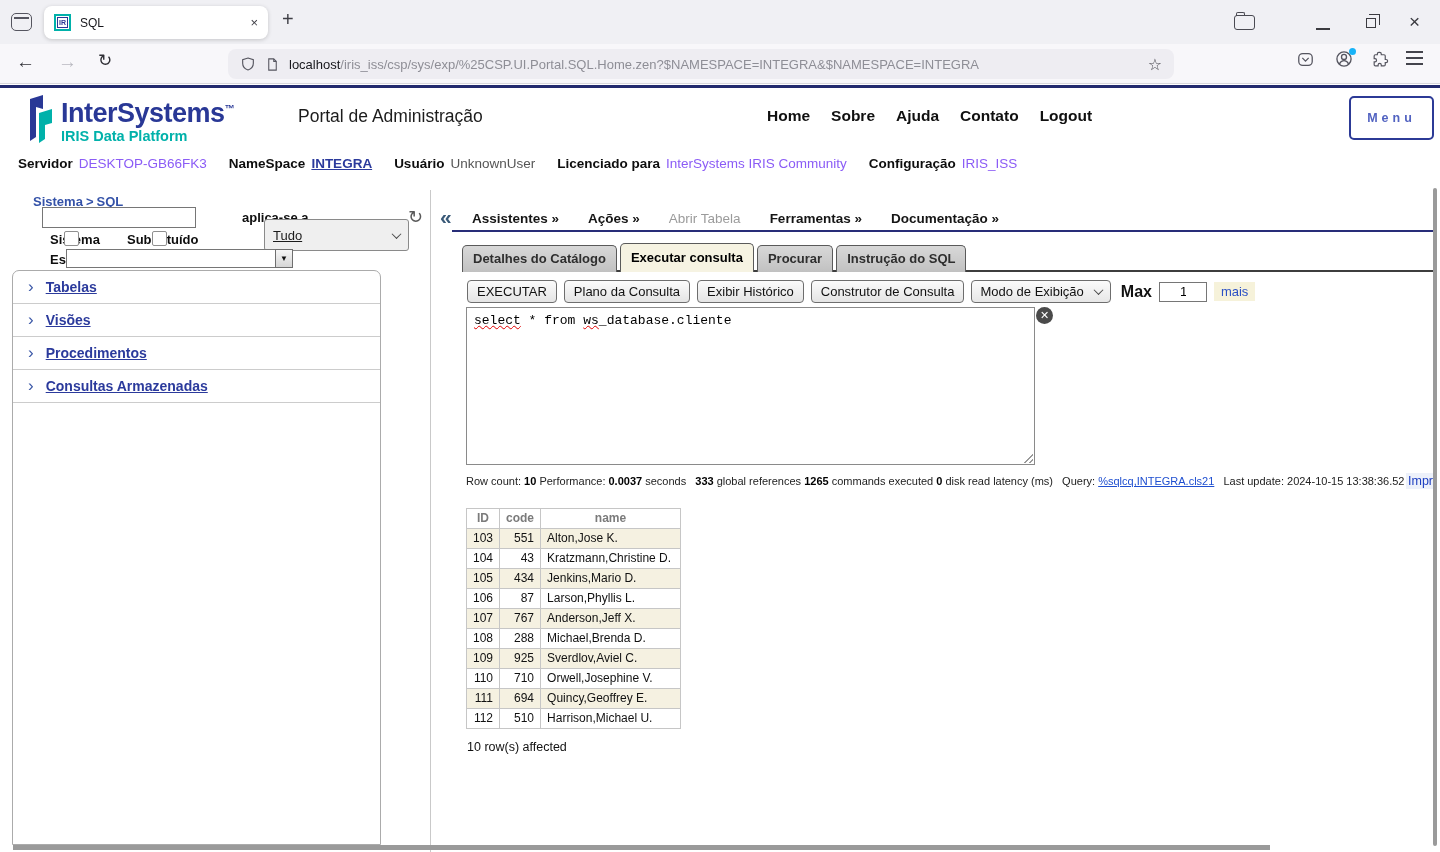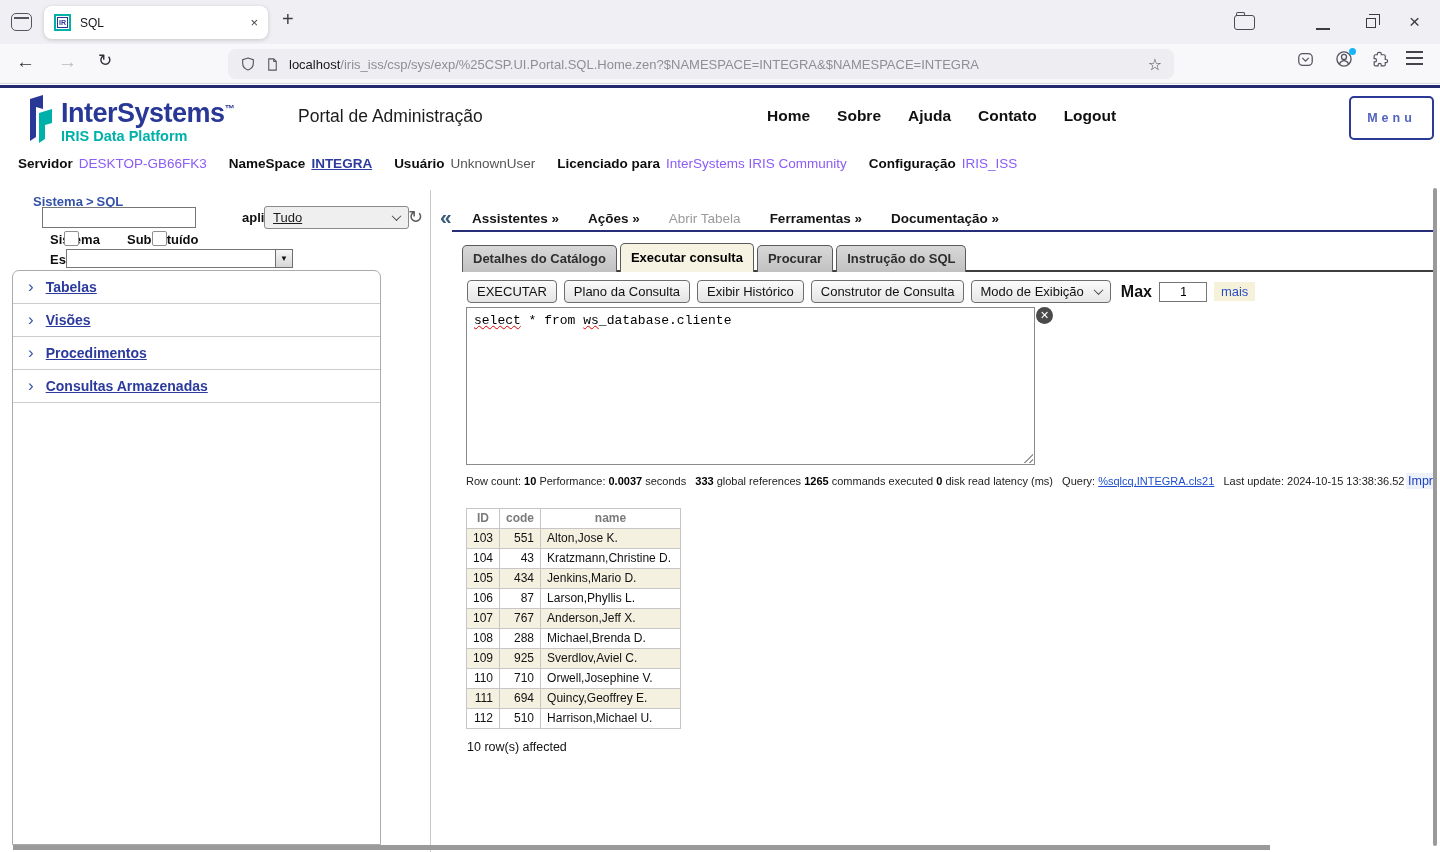--- a/index.html
+++ b/index.html
@@ -47,21 +47,21 @@
 
   
   .topline{position:absolute;left:0;top:85px;width:1440px;height:3px;background:#232a6e;}
   .phead{position:absolute;left:0;top:88px;width:1440px;height:102px;background:#fff;}
   .logo{position:absolute;left:24px;top:7px;display:flex;}
   .logo-text{margin-left:7px;}
   .brand{font-size:27px;font-weight:bold;color:#293896;letter-spacing:-0.5px;line-height:28px;}
   .brand sup{font-size:10px;}
   .brand-sub{font-size:14.5px;font-weight:bold;color:#00b1aa;margin-top:1px;}
   .portal-title{position:absolute;left:298px;top:18px;font-size:17.5px;color:#1c1c1c;}
-  .topnav{position:absolute;left:767px;top:19px;display:flex;gap:27px;}
+  .topnav{position:absolute;left:767px;top:19px;display:flex;gap:21px;}
   .nav-link{font-size:15.5px;font-weight:bold;color:#101010;cursor:pointer;}
   .menu-btn{position:absolute;left:1349px;top:8px;width:85px;height:44px;border:2px solid #2c3a96;border-radius:5px;
             background:#fff;color:#5263c1;font-weight:bold;font-size:12.5px;letter-spacing:4px;
             display:flex;align-items:center;justify-content:center;}
   .inforow{position:absolute;left:18px;top:68px;display:flex;gap:22px;font-size:13.5px;white-space:nowrap;}
   .inforow b{font-weight:bold;color:#0e0e0e;margin-right:6px;}
   .inforow .val{color:#8b5cf6;}
   .inforow .val-user{color:#555;}
   .ns-link{color:#2b3a9c;font-weight:bold;text-decoration:underline;}
 
@@ -224,21 +224,21 @@
       <span><b>Configuração</b><span class="val">IRIS_ISS</span></span>
     </div>
   </div>
 
   <div class="crumb">
     <a>Sistema</a><span>&gt;</span><a>SQL</a>
   </div>
   <span class="lbl" style="left:10px;top:210px;">Filtro</span>
   <input class="tinput" style="left: 42px; top: 207px; width: 154px; height: 21px;">
   <span class="lbl" style="left:202px;top:210px;">aplica-se a</span>
-  <div class="sel" style="left:264px;top:206px;width:145px;height:23px;text-decoration:underline;">
+  <div class="sel" style="left:264px;top:219px;width:145px;height:32px;text-decoration:underline;">
     <span>Tudo</span>
       <span class="chev-down"></span>
   </div>
   <span class="refresh">↻</span>
   <span class="lbl" style="left:10px;top:232px;">Sistema</span>
   <span class="cb" style="left:64px;top:231px;"></span>
   <span class="lbl" style="left:87px;top:232px;">Substituído</span>
   <span class="cb" style="left:152px;top:231px;"></span>
   <span class="lbl" style="left:10px;top:252px;">Esquema</span>
   <input class="tinput" style="left: 66px; top: 249px; width: 210px; height: 19px;">

